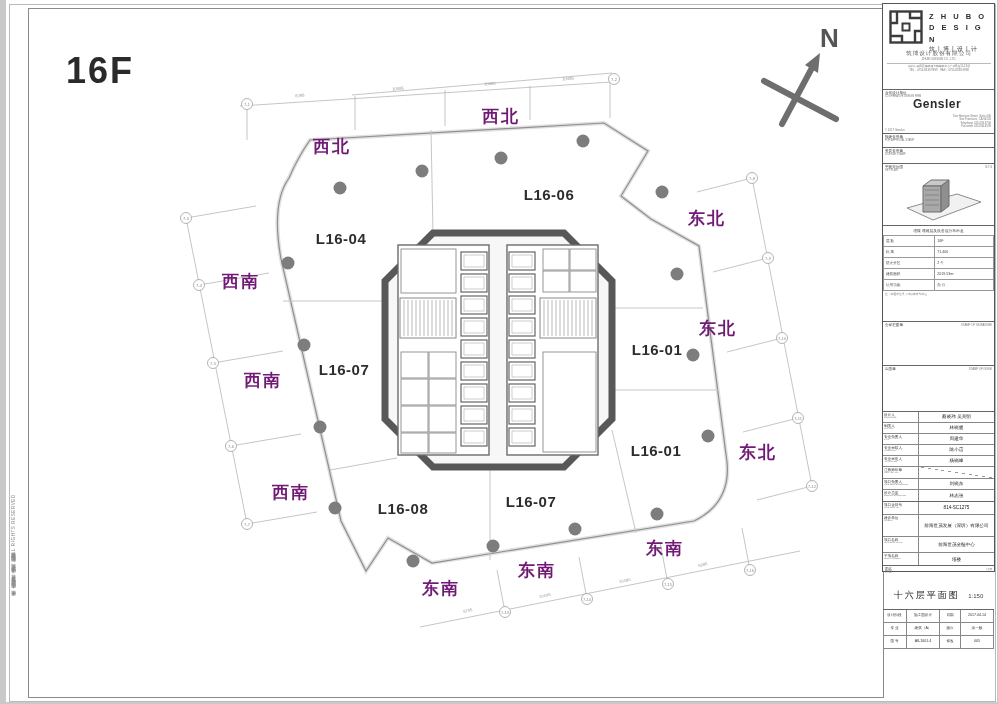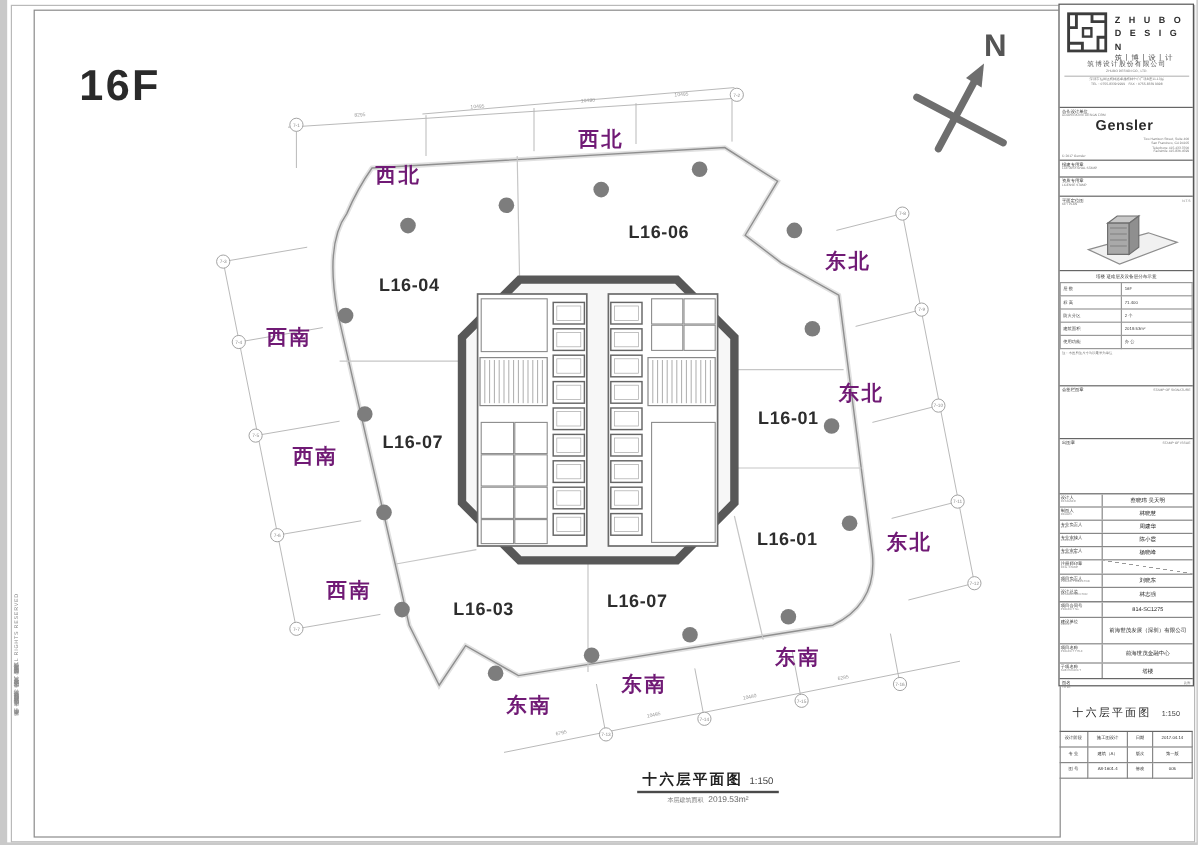--- a/index.html
+++ b/index.html
@@ -232,42 +232,38 @@
 
   <svg class="abs" style="left:750px;top:15px" width="100" height="115" viewBox="0 0 100 115">
     <line x1="14" y1="66" x2="86" y2="104" stroke="#6e6e6e" stroke-width="6" stroke-linecap="round"></line>
     <line x1="32" y1="109" x2="63" y2="51" stroke="#6e6e6e" stroke-width="6" stroke-linecap="round"></line>
     <polygon points="70,38 55,50 68,58" fill="#6e6e6e"></polygon>
     <text x="70" y="32" font-size="26" font-weight="bold" fill="#555" font-family="Liberation Sans, sans-serif">N</text>
   </svg>
 
   <div class="lbl unit" style="left:341px;top:238px">L16-04</div>
   <div class="lbl unit" style="left:344px;top:369px">L16-07</div>
-  <div class="lbl unit" style="left:403px;top:508px">L16-03</div>
+  <div class="lbl unit" style="left:403px;top:508px">L16-08</div>
   <div class="lbl unit" style="left:531px;top:501px">L16-07</div>
   <div class="lbl unit" style="left:656px;top:450px">L16-01</div>
   <div class="lbl unit" style="left:657px;top:349px">L16-01</div>
   <div class="lbl unit" style="left:549px;top:194px">L16-06</div>
 
   <div class="lbl dir" style="left:332px;top:146px">西北</div>
   <div class="lbl dir" style="left:501px;top:116px">西北</div>
   <div class="lbl dir" style="left:707px;top:218px">东北</div>
   <div class="lbl dir" style="left:718px;top:328px">东北</div>
   <div class="lbl dir" style="left:758px;top:452px">东北</div>
   <div class="lbl dir" style="left:241px;top:281px">西南</div>
   <div class="lbl dir" style="left:263px;top:380px">西南</div>
   <div class="lbl dir" style="left:291px;top:492px">西南</div>
   <div class="lbl dir" style="left:441px;top:588px">东南</div>
   <div class="lbl dir" style="left:537px;top:570px">东南</div>
   <div class="lbl dir" style="left:665px;top:548px">东南</div>
 
-  <div class="caption">
-    <span class="l1"><span class="t">十六层平面图</span><span class="s">1:150</span></span>
-    <div class="l2"><span>本层建筑面积</span><span class="a">2019.53m²</span></div>
-  </div>
 
   <div class="tb">
 
     <div class="tb-sec" style="height:86px">
       <svg class="abs" style="left:6px;top:6px" width="34" height="34" viewBox="0 0 34 34">
         <rect x="1.5" y="1.5" width="31" height="31" fill="none" stroke="#3c3c3c" stroke-width="2.4"></rect>
         <path d="M8,1.5 V13 H1.5 M32.5,8 H21 V1.5 M26,32.5 V21 H32.5 M1.5,26 H13 V32.5" fill="none" stroke="#3c3c3c" stroke-width="2.4"></path>
         <rect x="13.5" y="13.5" width="7" height="7" fill="none" stroke="#3c3c3c" stroke-width="2"></rect>
       </svg>
       <div class="abs" style="left:46px;top:7px;font-size:7.5px;font-weight:bold;letter-spacing:2.5px;color:#2e2e2e;line-height:1.5">

